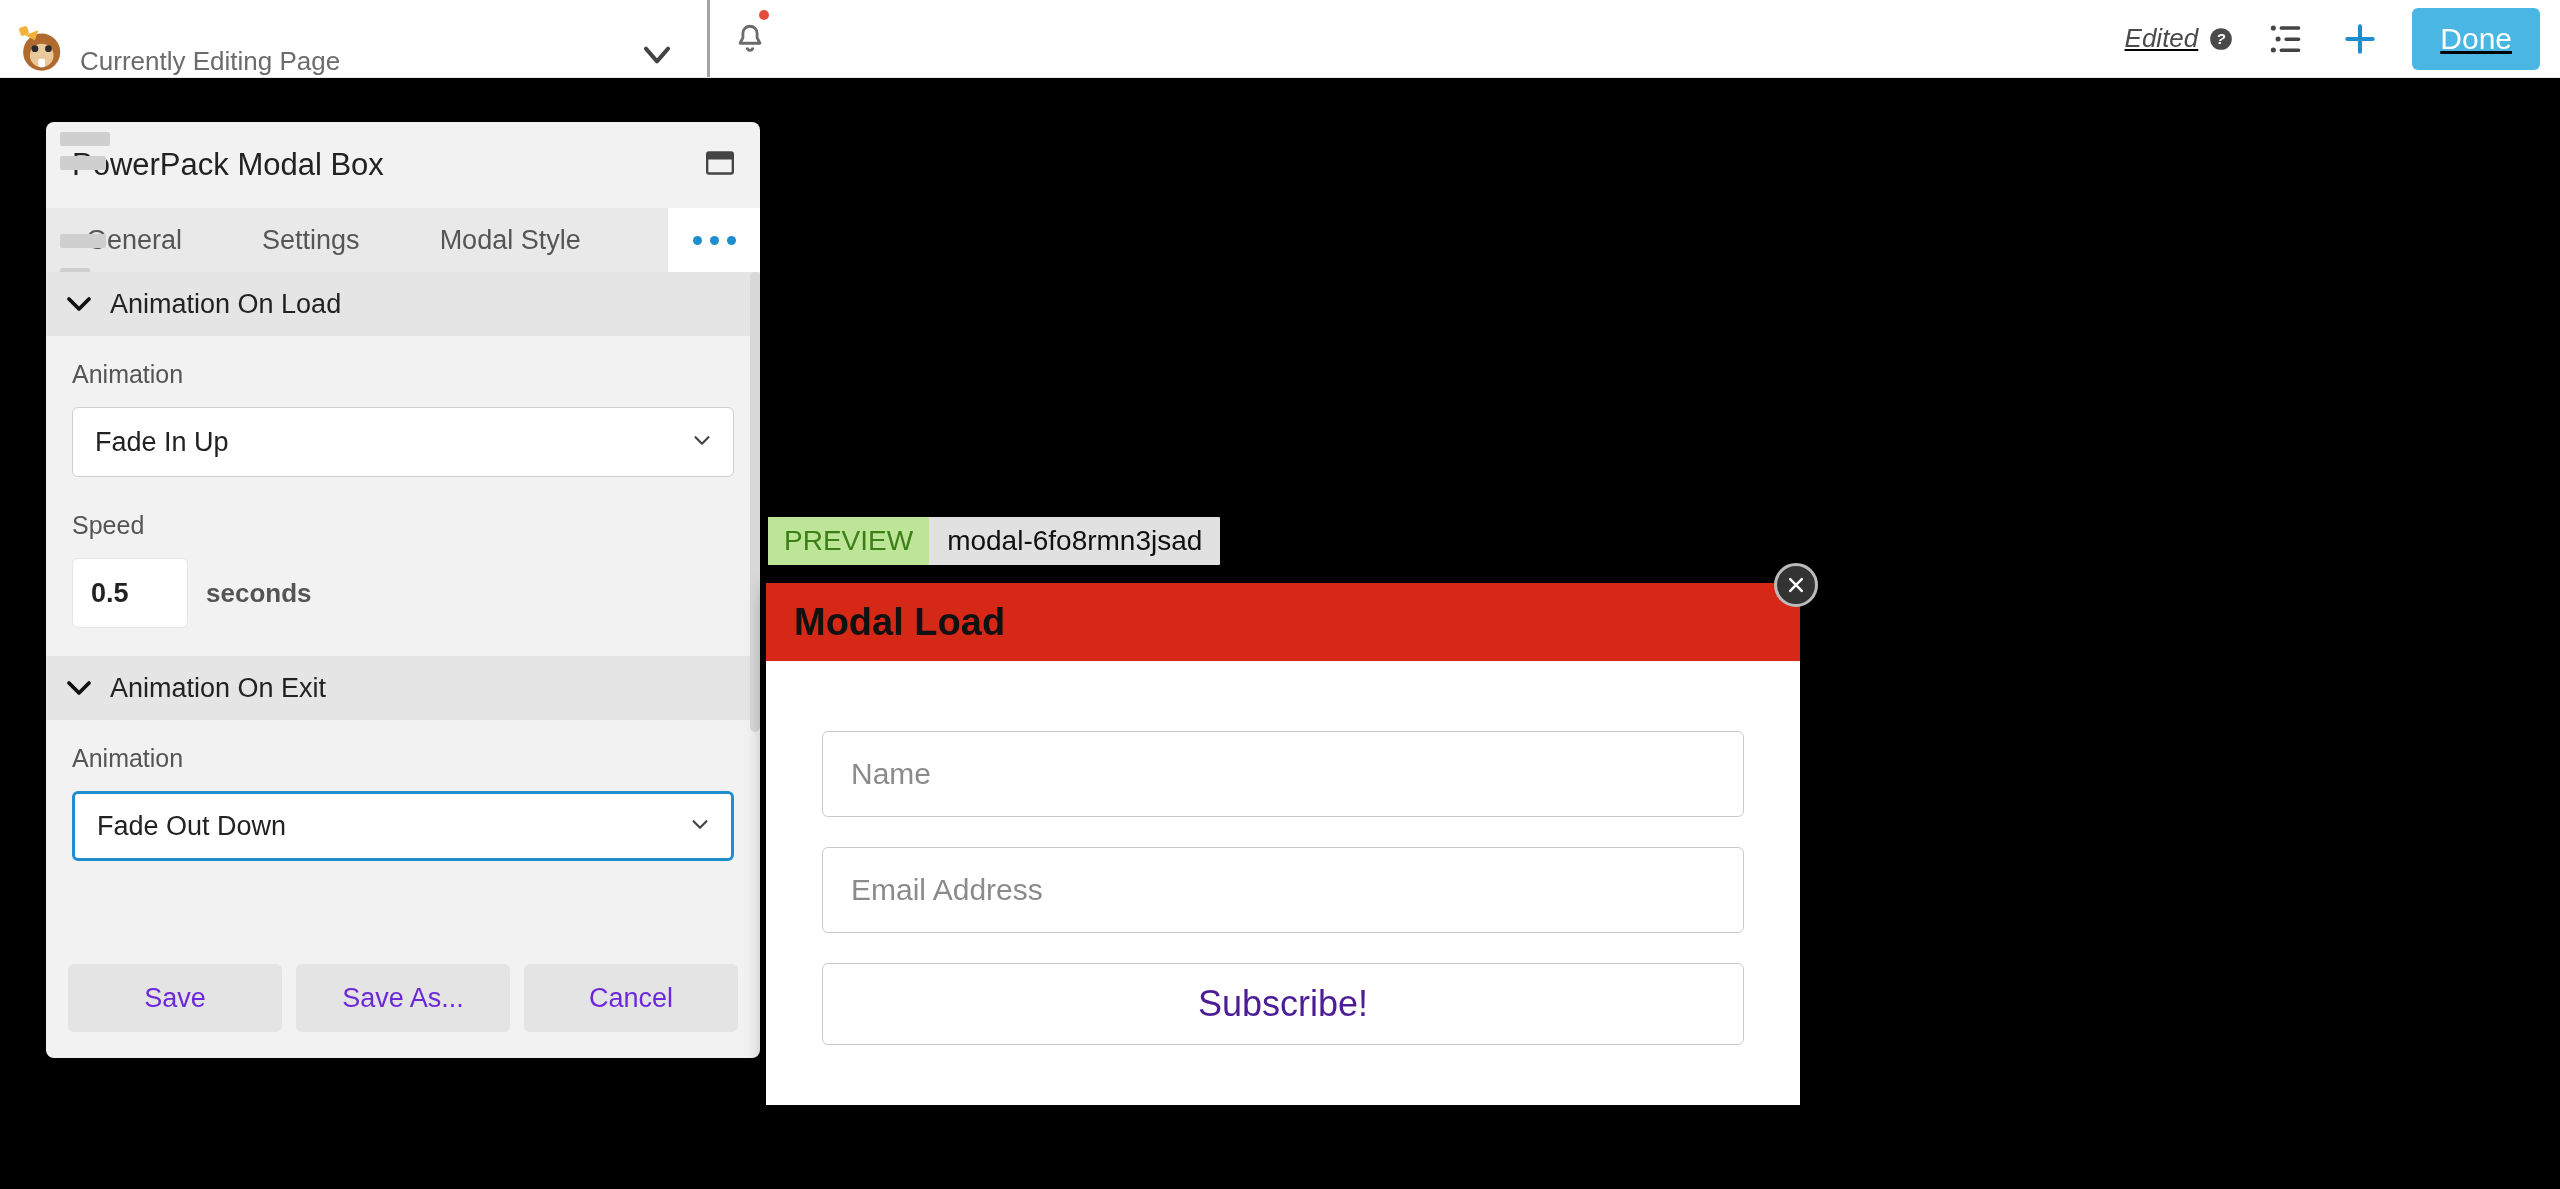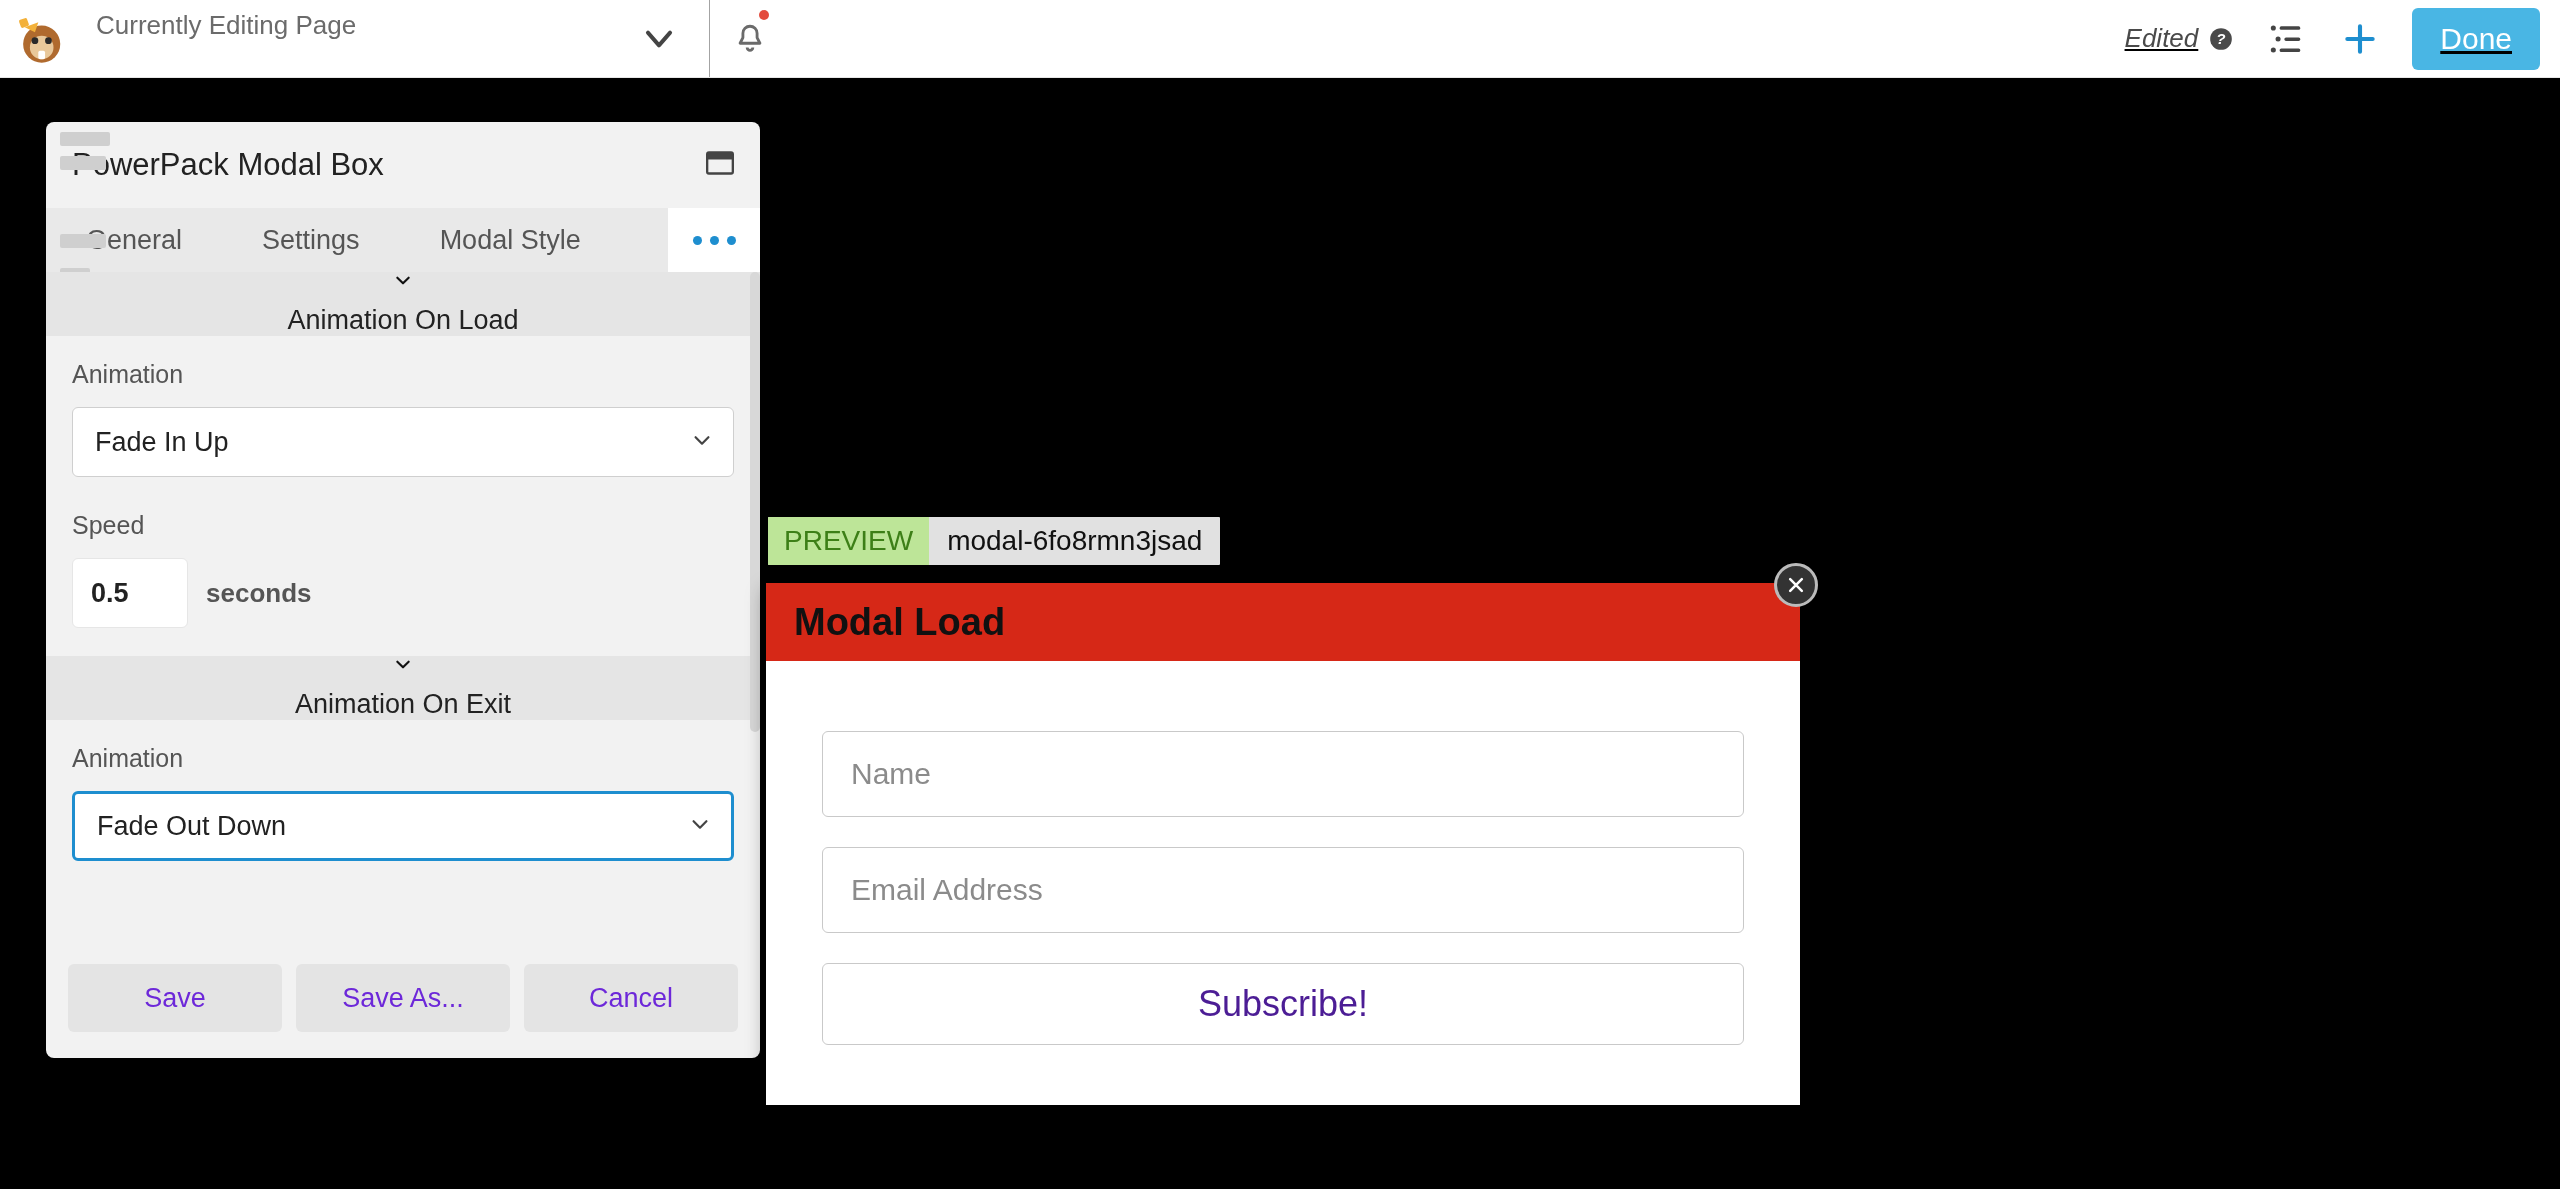--- a/index.html
+++ b/index.html
@@ -16,21 +16,21 @@
   *{box-sizing:border-box;font-family:-apple-system,Helvetica Neue,Arial,sans-serif;}
   html,body{margin:0;padding:0;height:100%;}
   body{width:2560px;height:1189px;overflow:hidden;background:#000;}
 
   
   .toolbar{
     position:absolute;top:0;left:0;right:0;height:78px;
     background:#fff;display:flex;align-items:stretch;
     border-bottom:1px solid #e7e7e7;z-index:10;
   }
-  .toolbar-left{display:flex;align-items:center;flex:0 0 auto;width:710px;border-right:1px solid #a3a3a3;position:relative;gap:16px;}
+  .toolbar-left{display:flex;align-items:flex-end;flex:0 0 auto;width:710px;border-right:3px solid #a3a3a3;position:relative;}
   .logo{width:60px;height:60px;margin-left:10px;display:flex;align-items:center;justify-content:center;}
   .logo svg{width:54px;height:54px;}
   .page-title{font-size:26px;color:var(--text-grey);margin-left:10px;margin-top:-26px;}
   .dropdown-chevron{margin-left:auto;margin-right:28px;color:#6b6b6b;}
   .bell-wrap{width:80px;display:flex;align-items:center;justify-content:center;position:relative;border-right:1px solid transparent;}
   .bell-wrap svg{width:34px;height:34px;}
   .bell-dot{position:absolute;top:10px;right:20px;width:10px;height:10px;border-radius:50%;background:#e34b3d;}
   .toolbar-right{margin-left:auto;display:flex;align-items:center;gap:30px;padding-right:20px;text-decoration:underline;}
   .edited{font-style:italic;font-size:26px;color:#4a4a4a;display:flex;align-items:center;gap:10px;}
   .help-icon{width:26px;height:26px;color:#4a4a4a;}
@@ -67,21 +67,21 @@
   .tab + .tab{}
   .tab.more{margin-left:auto;width:92px;justify-content:center;background:#fff;}
   .tab.more .dots{display:flex;gap:8px;}
   .tab.more .dots span{width:9px;height:9px;border-radius:50%;background:var(--accent-blue);}
 
   .panel-body{flex:1;overflow:hidden;position:relative;}
   .scroll-shadow{position:absolute;top:0;right:0;width:10px;height:460px;background:#d8d8d8;border-radius:5px;}
 
   .section-header{
     display:flex;align-items:center;gap:16px;height:64px;padding:0 18px;
-    background:var(--panel-muted);font-size:27px;color:#222;cursor:pointer;flex-direction:column;
+    background:var(--panel-muted);font-size:27px;color:#222;cursor:pointer;
   }
   .section-header svg{width:30px;height:30px;}
   .section-content{padding:24px 26px 28px 26px;}
   .field-label{font-size:25px;color:#555;margin-bottom:18px;}
 
   .select{
     position:relative;background:#fff;border:1px solid #cfcfcf;border-radius:6px;
     height:70px;display:flex;align-items:center;padding:0 22px;font-size:27px;color:#222;cursor:pointer;
   }
   .select.focused{border:3px solid var(--accent-blue);}

